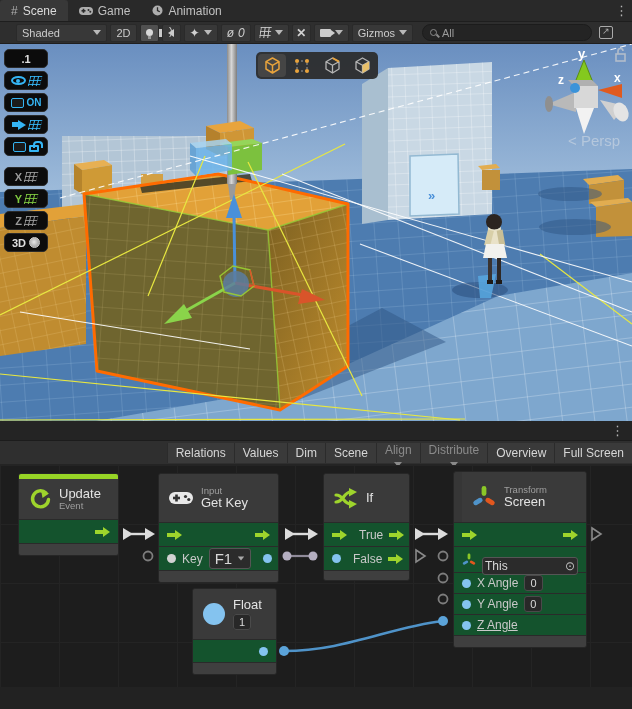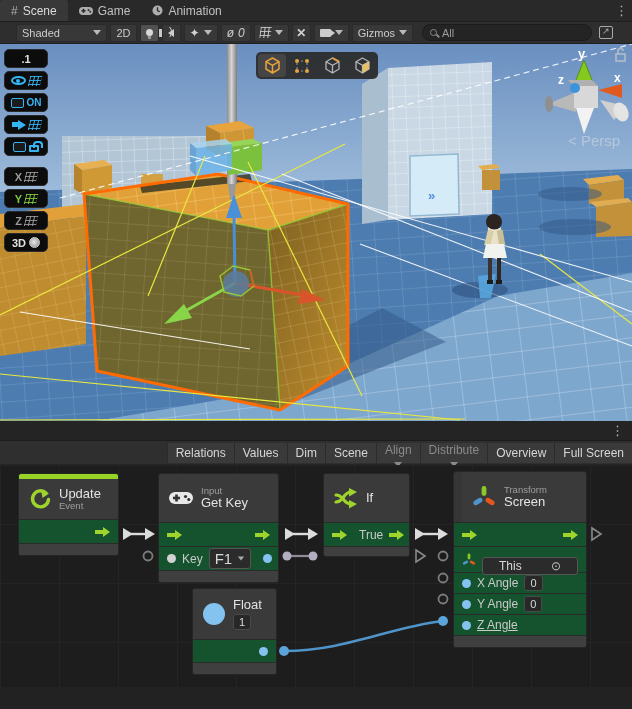--- a/index.html
+++ b/index.html
@@ -142,21 +142,21 @@
     border-bottom:5px solid transparent; border-left:7px solid #9ed42c; }
   .dot { width:9px; height:9px; border-radius:50%; flex:none; }
   .dot.blue { background:#84c3ef; }
   .dot.white { background:#d2d2d2; }
   .valbox { background:#282828; border:1px solid #4a4a4a; border-radius:3px; color:#dadada;
     font-size:11px; padding:1px 5px; }
   .dd { background:#2b2b2b; border:1px solid #555; border-radius:3px; color:#d8d8d8; font-size:15px;
     padding:1px 5px; display:flex; align-items:center; gap:5px; }
   .dd .caret { border-top-color:#a9a9a9; transform:scale(.8); }
   .this-field { flex:1; background:#2b2b2b; border:1px solid #555; border-radius:3px; color:#d8d8d8;
-    font-size:12px; padding:1px 16px; display:flex; align-items:center;margin-top:12px; }
+    font-size:12px; padding:1px 2px; display:flex; align-items:center;margin-top:12px; }
   .target-ico { margin-left:auto; color:#bdbdbd; font-size:12px; }
   .float-circle { width:22px; height:22px; border-radius:50%; background:#84c3ef; flex:none; }
 </style>
 </head>
 <body>
 
 <div class="app">
 
 
   <div class="tabbar">
@@ -567,20 +567,26 @@
         <div class="titles">
           <div class="ttl">If</div>
         </div>
       </div>
       <div class="row" style="height:24px;">
         <span class="flow-arrow"></span>
         <span class="spacer"></span>
         <span>True</span>
         <span class="flow-arrow"></span>
       </div>
+      <div class="row" style="height:24px;">
+        <span class="dot blue"></span>
+        <span class="spacer"></span>
+        <span>False</span>
+        <span class="flow-arrow"></span>
+      </div>
       <div class="ftr" style="height:10px;"></div>
     </div>
 
     <div class="node" style="left:453px; top:6px; width:134px;">
       <div class="hdr" style="height:50px;margin-left:8px;">
         <svg width="24" height="24" viewBox="0 0 24 24">
           <g transform="translate(12,13)">
             <rect x="-2.4" y="-12" width="4.8" height="10" rx="2.4" fill="#8bc727"></rect>
             <g transform="rotate(120)">
                 <rect x="-2.4" y="-12" width="4.8" height="10" rx="2.4" fill="#e2571e"></rect>

